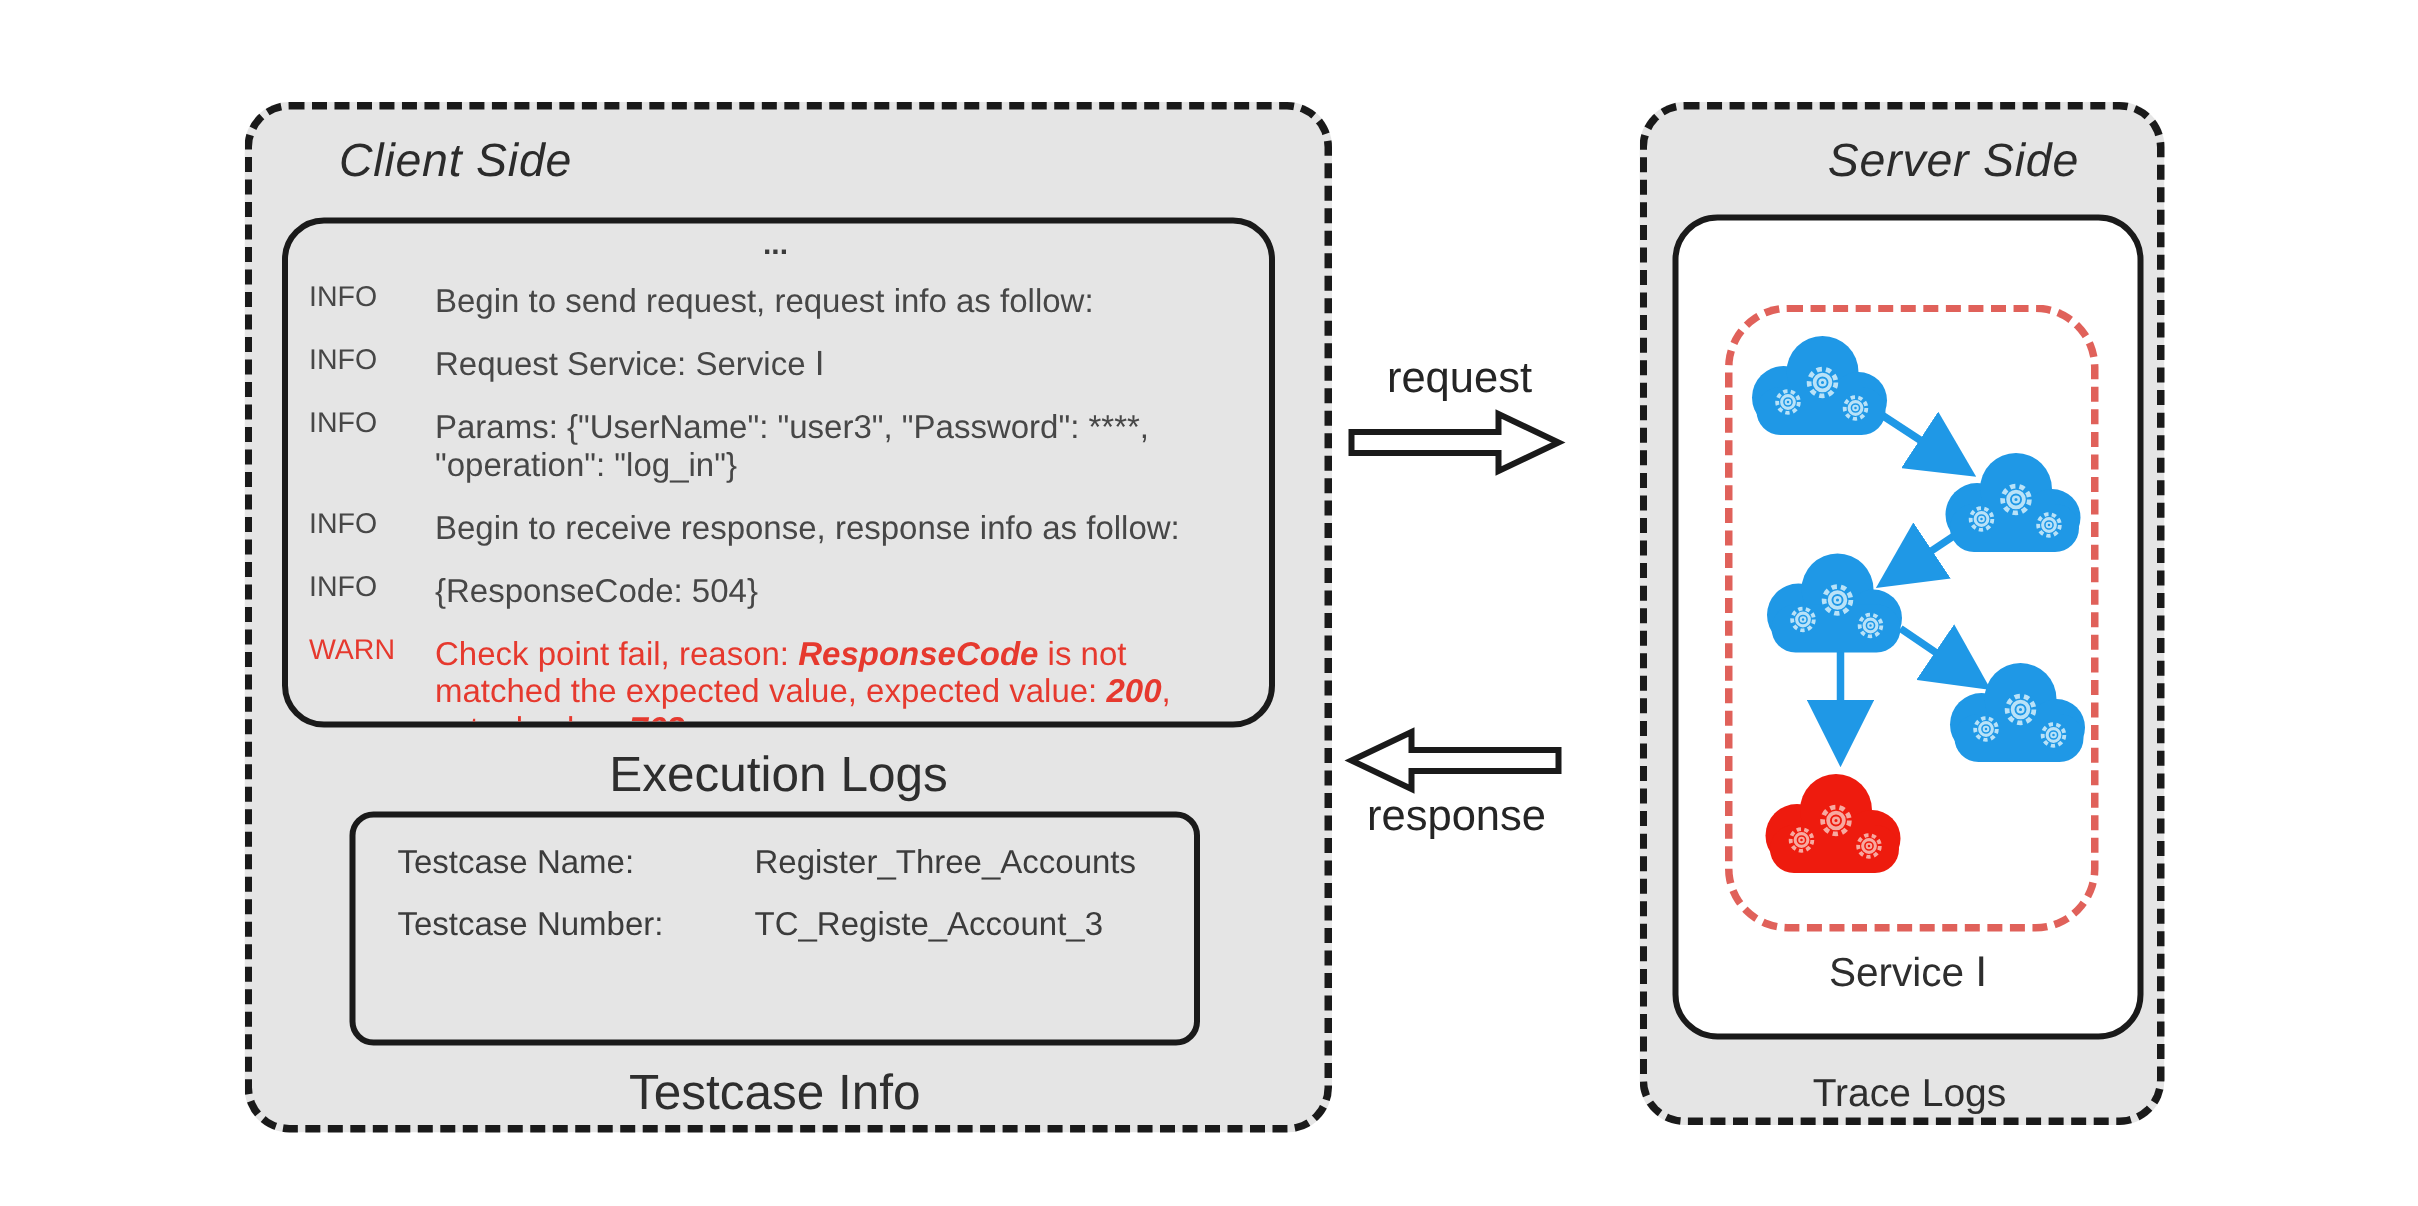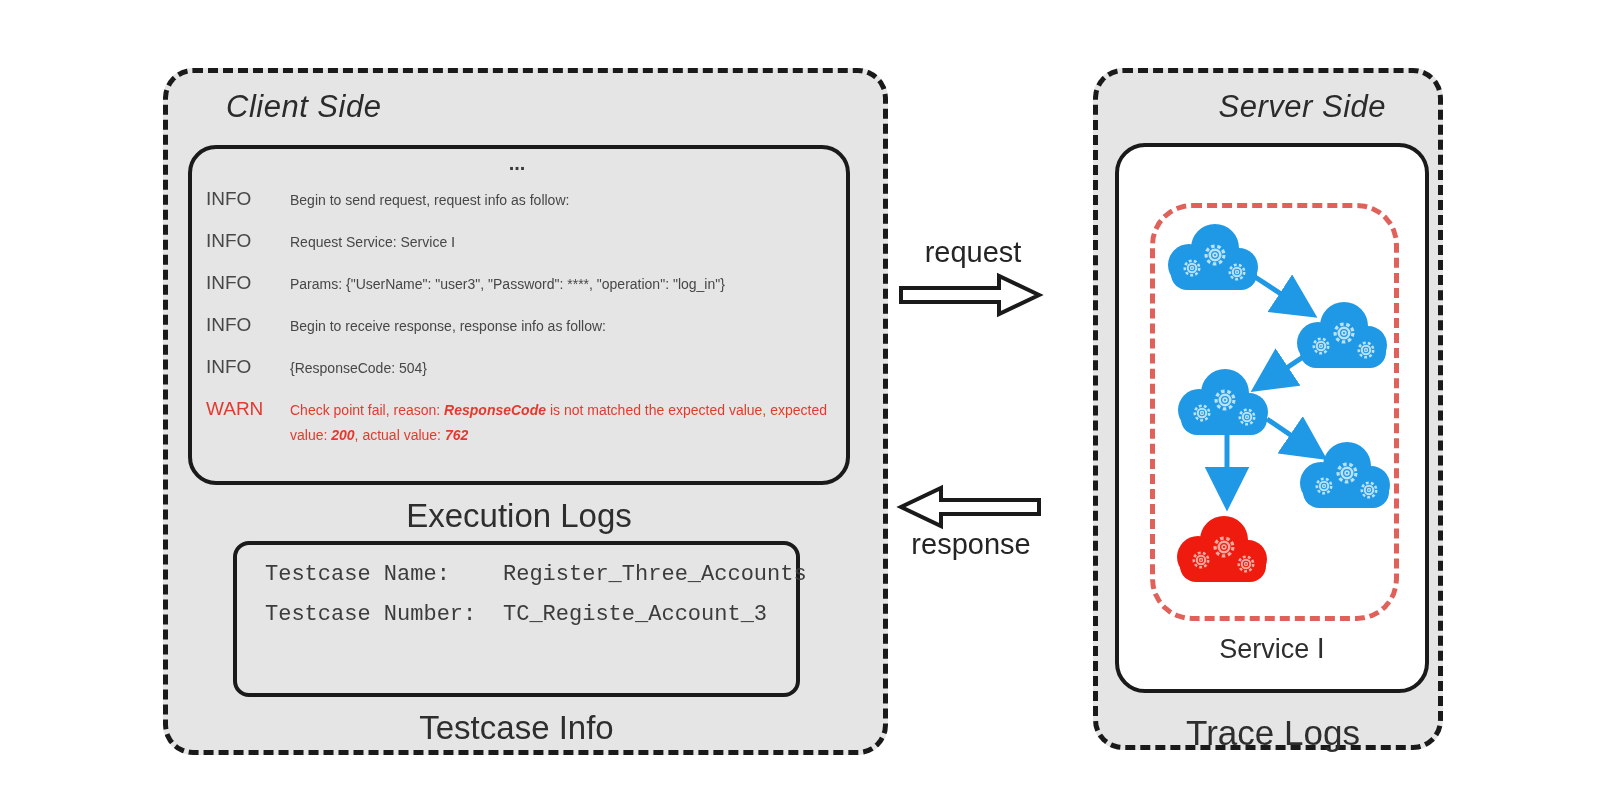--- a/index.html
+++ b/index.html
@@ -45,40 +45,40 @@
     position:absolute;left:20px;top:72px;width:662px;height:340px;
     border:4px solid var(--ink);
     border-radius:28px;
     padding:6px 18px 8px 14px;
     display:flex;flex-direction:column;gap:17px;
     overflow:hidden;
   }
   .ellipsis-row{text-align:center;font-size:20px;font-weight:bold;color:#3a3a3a;line-height:16px;}
   .log-row{display:flex;align-items:flex-start;}
   .log-level{width:84px;flex:0 0 84px;font-size:19px;color:#474747;}
-  .log-msg{flex:1;font-size:14px;line-height:25px;color:#474747;}
+  .log-msg{flex:1;font-size:22px;line-height:25px;color:#474747;}
   .log-row.warn .log-level{color:var(--warn-red);}
   .log-row.warn .log-msg{color:var(--warn-red);}
   .log-msg b{font-style:italic;font-weight:bold;}
 
   .caption{
     position:absolute;text-align:center;
     font-size:33px;color:#2e2e2e;
   }
   .exec-caption{left:20px;top:424px;width:662px;}
 
   
   .testcase-box{
     position:absolute;left:65px;top:468px;width:567px;height:156px;
     border:4px solid var(--ink);
     border-radius:16px;
     padding:17px 0 0 28px;
     display:flex;flex-direction:column;gap:15px;
   }
-  .tc-row{display:grid;grid-template-columns:238px 1fr;font-family:Liberation Mono, monospace;}
+  .tc-row{display:grid;grid-template-columns:238px 1fr;}
   .tc-label,.tc-value{font-size:22px;color:#3c3c3c;}
   .testcase-caption{left:65px;top:636px;width:567px;}
 
   
   .mid-label{
     position:absolute;width:150px;text-align:center;
     font-size:29px;color:#252525;
   }
   .request-label{left:898px;top:236px;}
   .response-label{left:896px;top:528px;}
@@ -102,21 +102,21 @@
   .cloud--blue{--cloud-fill:var(--cloud-blue);--gear-stroke:#b9e2f8;}
   .cloud--red{--cloud-fill:var(--cloud-red);--gear-stroke:#f7a9a0;}
   .cloud-1{left:43px;top:73px;}
   .cloud-2{left:172px;top:151px;}
   .cloud-3{left:53px;top:218px;}
   .cloud-4{left:175px;top:291px;}
   .cloud-5{left:52px;top:365px;}
   .trace-arrows{position:absolute;left:0;top:0;width:314px;height:550px;}
   .trace-line{stroke:var(--cloud-blue);stroke-width:5;}
   .service-caption{left:17px;top:560px;width:314px;font-size:27px;}
-  .trace-caption{left:0px;top:640px;width:350px;font-size:35px;}
+  .trace-caption{left:0px;top:640px;width:350px;font-size:26px;}
 </style>
 </head>
 <body>
 
 <div class="canvas">
 
   <svg width="0" height="0" style="position:absolute" aria-hidden="true">
     <defs>
       <g id="gear" fill="none">
         <circle r="8.5" stroke-width="3" stroke-dasharray="3.4 2.6"></circle>

